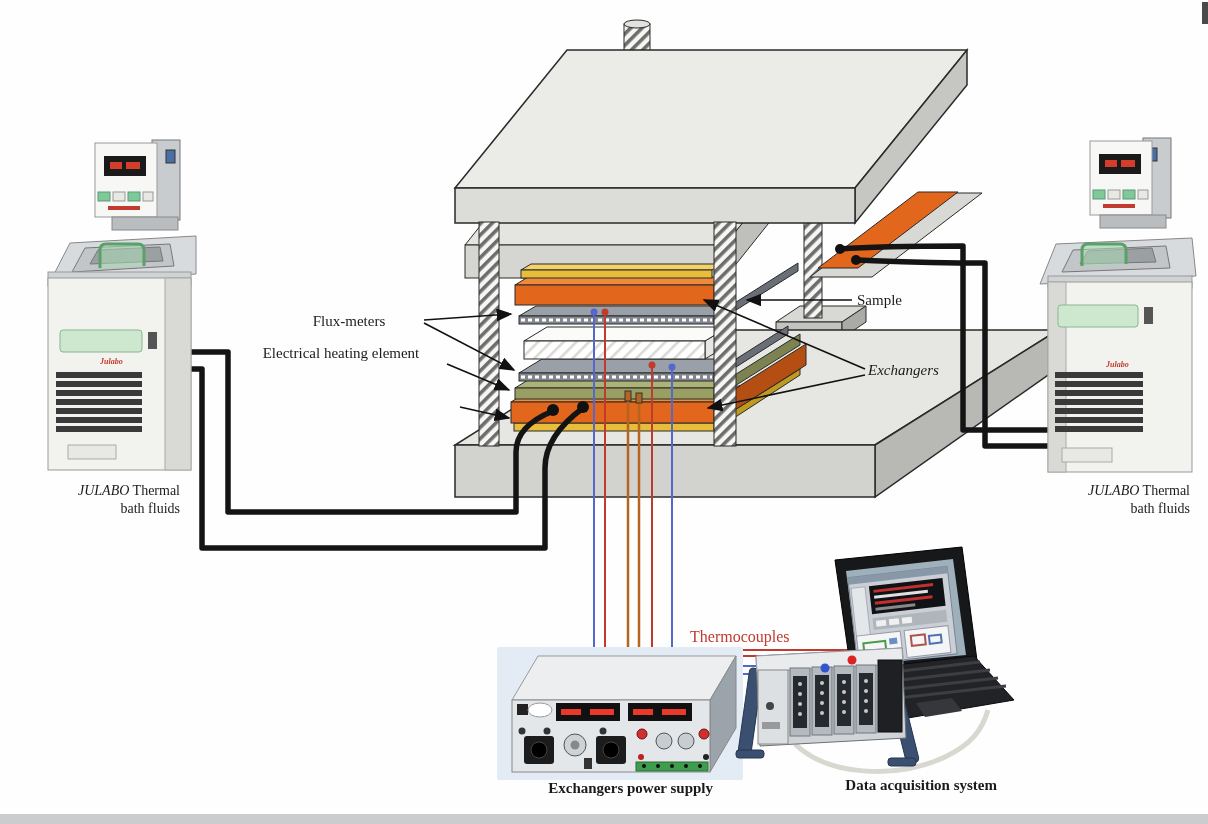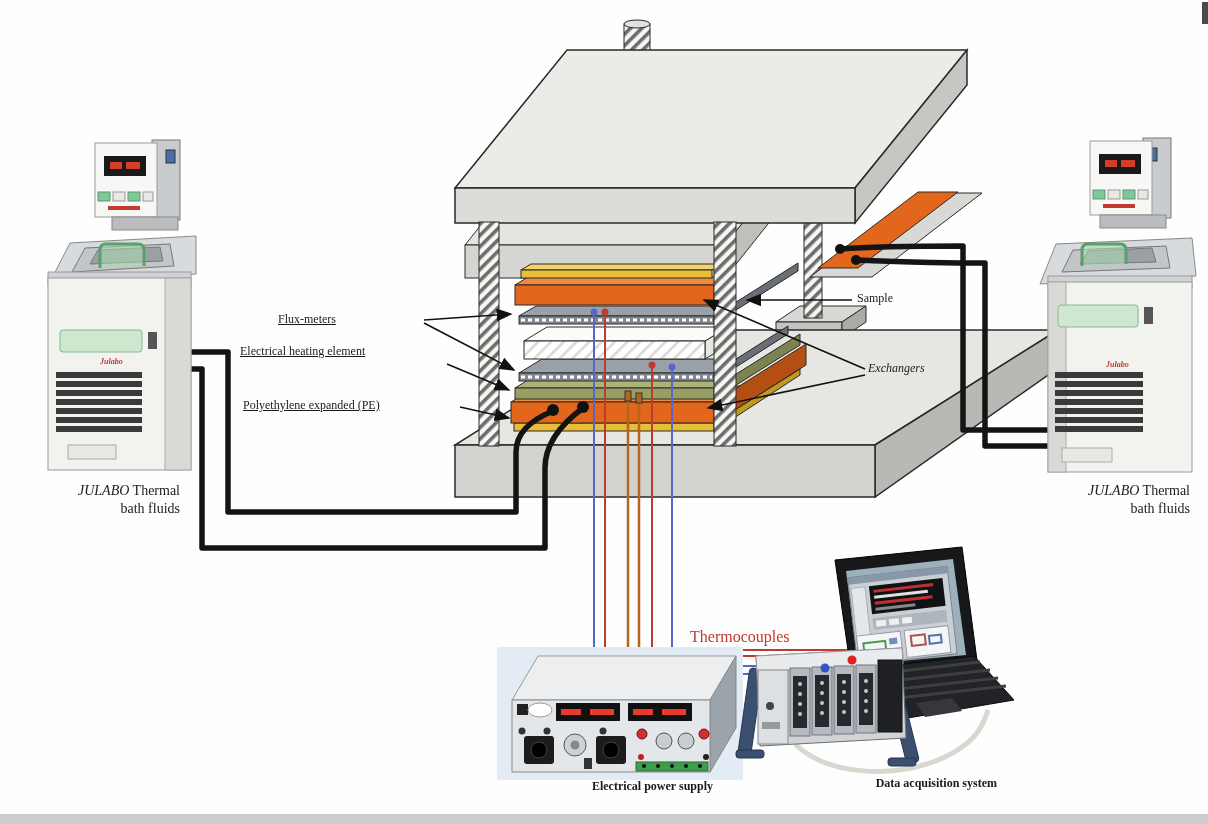--- a/index.html
+++ b/index.html
@@ -1,20 +1,20 @@
 <!DOCTYPE html>
 <html><head>
 <meta charset="utf-8">
 <style>
   html,body{margin:0;padding:0;background:#ffffff;}
   #canvas{position:relative;width:1208px;height:824px;background:#fefefe;overflow:hidden;
           font-family:"Liberation Serif", serif;}
   svg#scene{position:absolute;left:0;top:0;}
-  .label{position:absolute;color:#1a1a1a;font-size:12px;line-height:1.25;}
-  .label.right{text-align:left;text-decoration:underline;}
+  .label{position:absolute;color:#1a1a1a;font-size:15px;line-height:1.25;}
+  .label.right{text-align:center;}
   .label.center{text-align:right;}
   .label.bold{font-weight:bold;}
   .label.red{color:#c03a2e;font-size:16px;}
   .label.small-logo{font-size:8px;font-style:italic;color:#c23b2e;font-weight:bold;}
   .it{font-style:italic;}
 </style>
 </head>
 <body>
 <div id="canvas">
 
@@ -334,29 +334,28 @@
   </g>
 
   <rect x="1202" y="2" width="6" height="22" fill="#4a4a4a"></rect>
   <rect x="0" y="814" width="1208" height="10" fill="#caccce"></rect>
 </svg>
 
 <div class="label right" style="left:278px;top:312px;width:142px;">Flux-meters</div>
 
 <div class="label right" style="left:240px;top:344px;width:202px;">Electrical heating element</div>
 
-<div class="label right" style="left:243px;top:398px;width:212px;">Polyethylene expanded (PE)</div>
 
 <div class="label" style="left:857px;top:291px;width:90px;">Sample</div>
 
 <div class="label" style="left:868px;top:361px;width:120px;font-style:italic;">Exchangers</div>
 
 <div class="label red" style="left:690px;top:627px;width:135px;">Thermocouples</div>
 
-<div class="label center bold" style="left:498px;top:779px;width:215px;">Electrical power supply</div>
+<div class="label center bold" style="left:498px;top:779px;width:215px;">Exchangers power supply</div>
 
 <div class="label center bold" style="left:792px;top:776px;width:205px;">Data acquisition system</div>
 
 <div class="label center" style="left:15px;top:482px;width:165px;font-size:14px;">
   <span class="it">JULABO</span><span> Thermal</span><br>
   <span>bath fluids</span>
 </div>
 
 <div class="label center" style="left:1025px;top:482px;width:165px;font-size:14px;">
   <span class="it">JULABO</span><span> Thermal</span><br>

